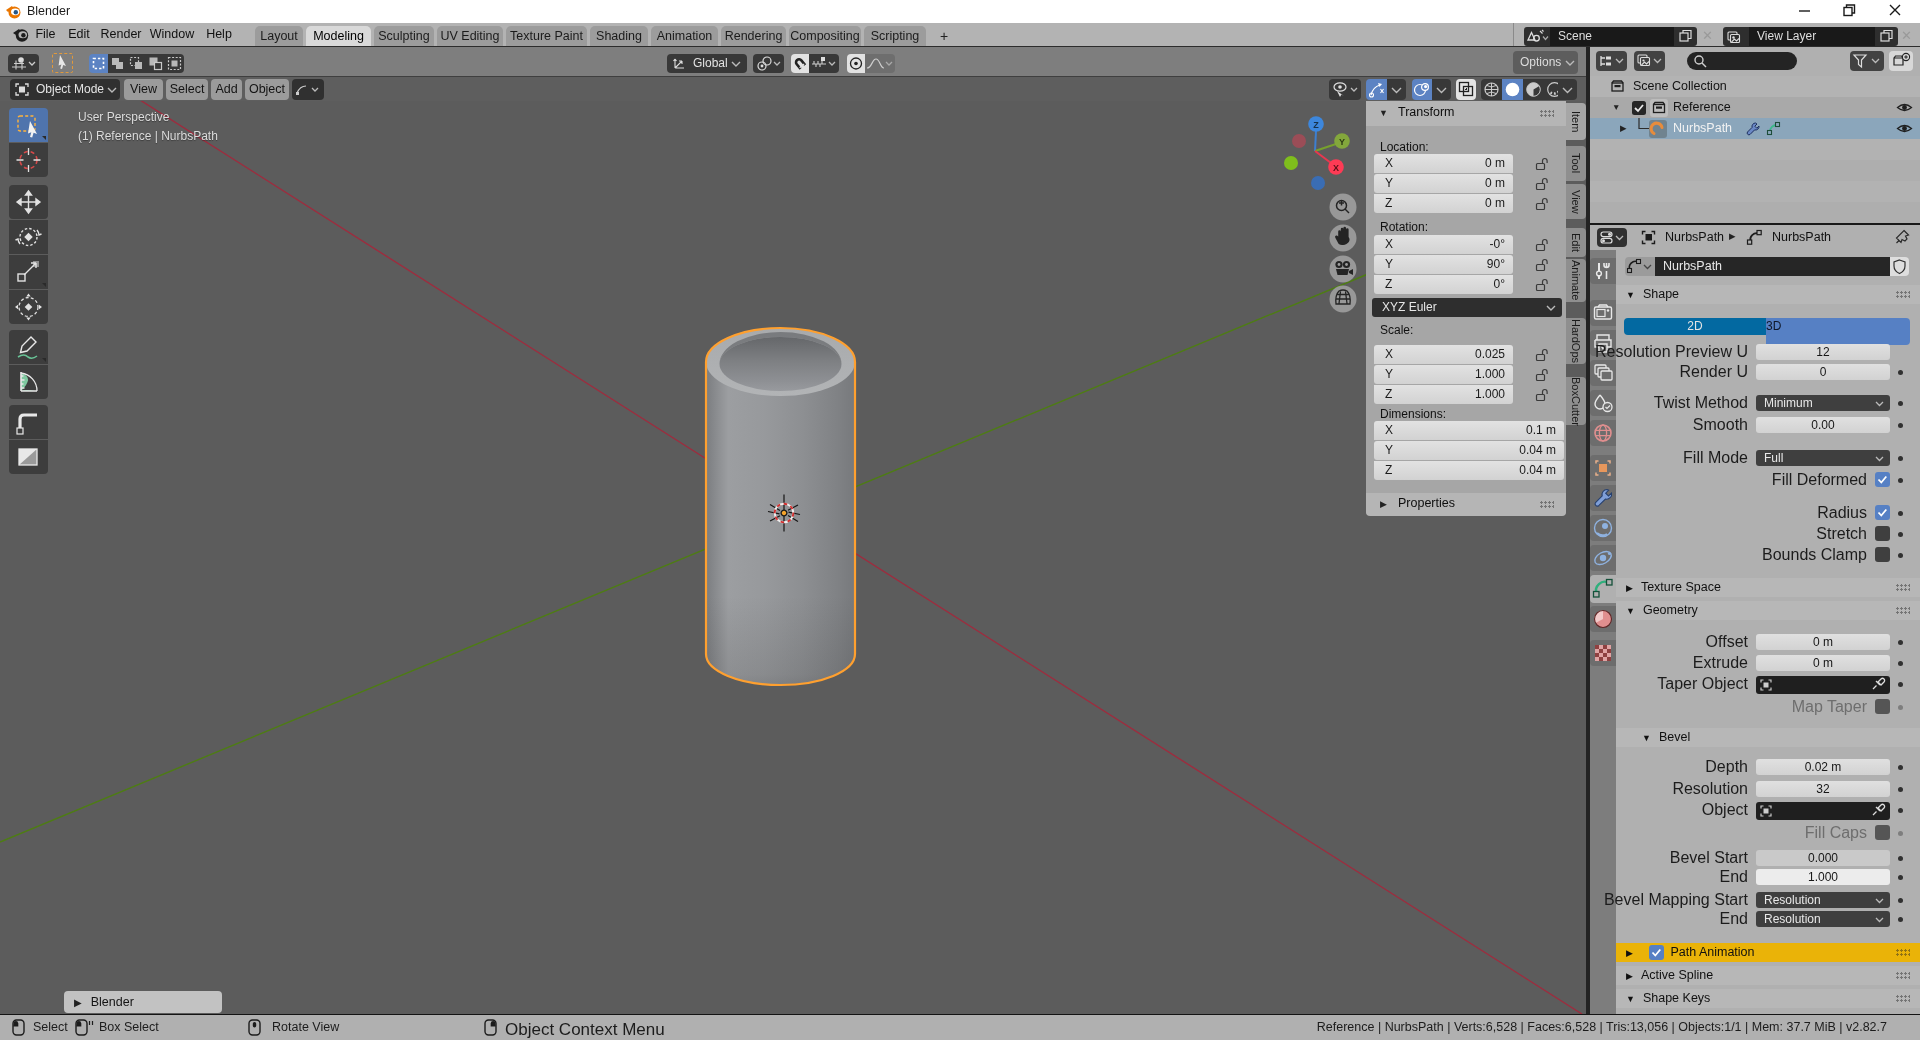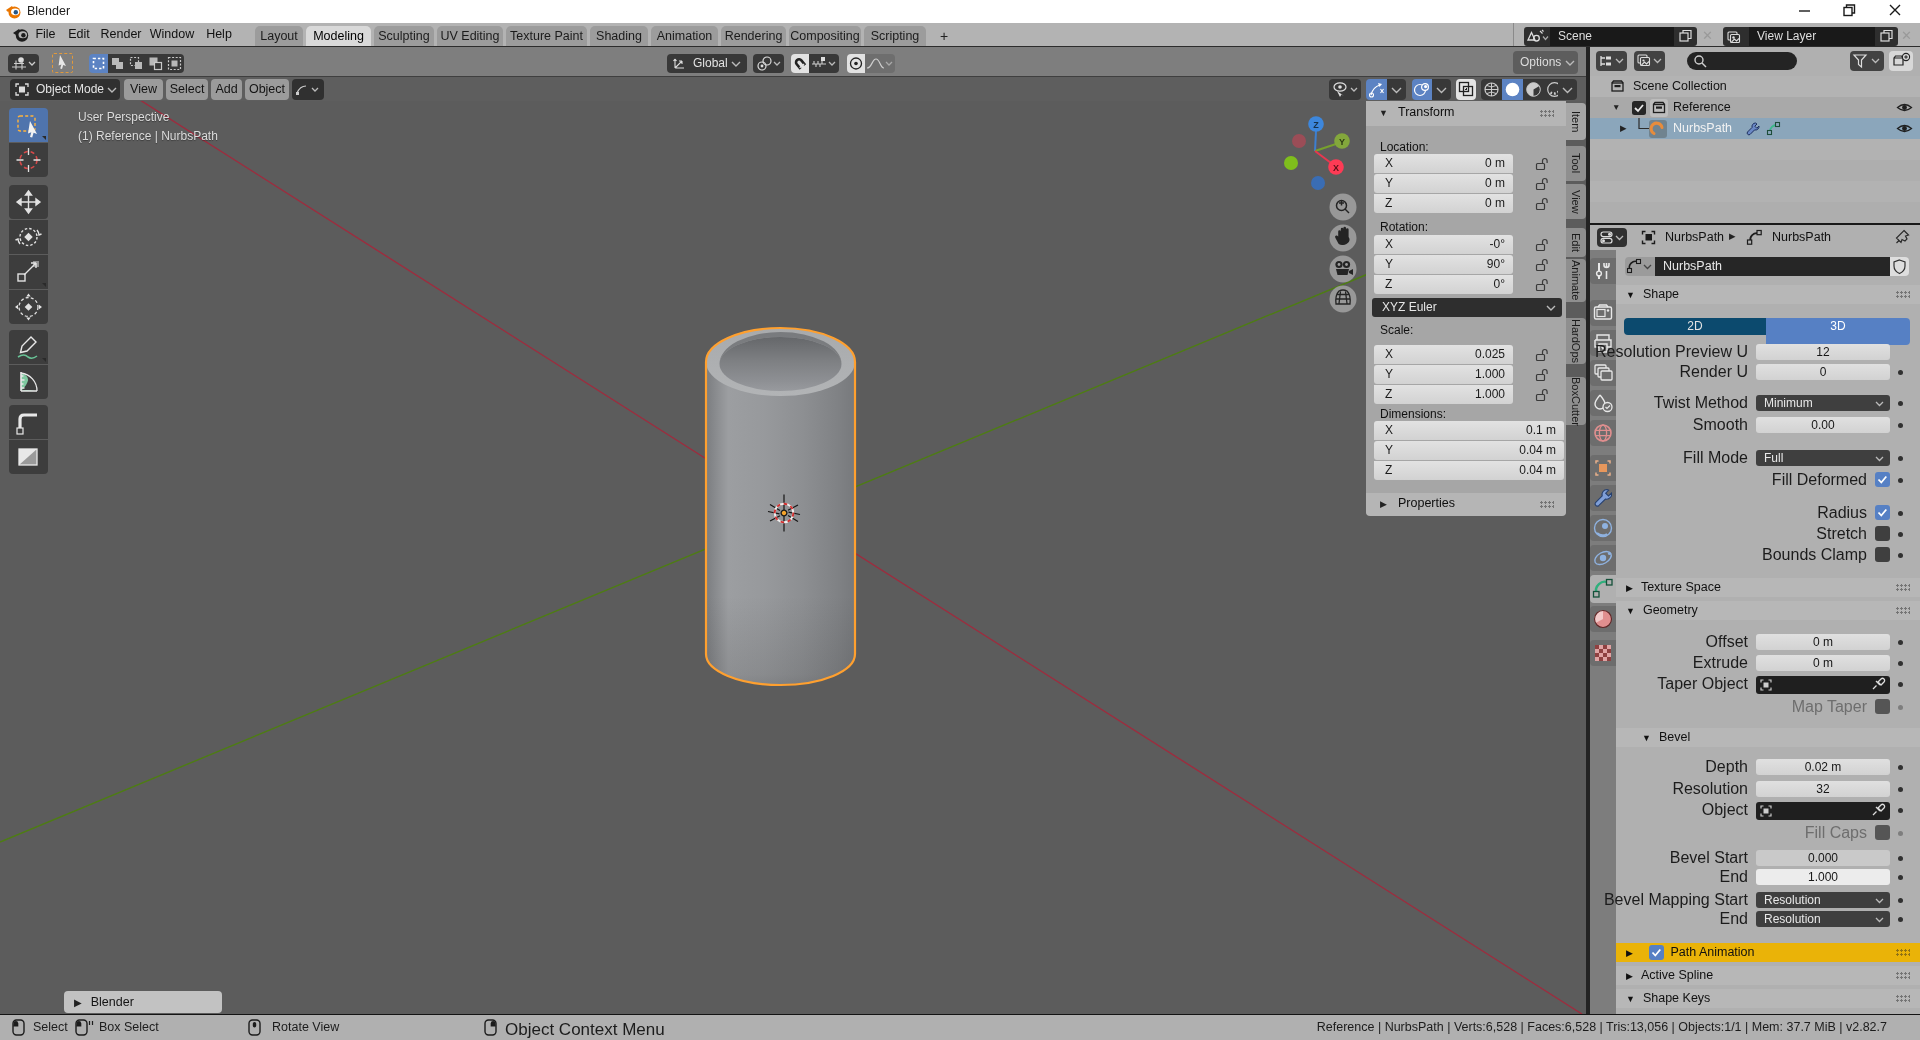--- a/index.html
+++ b/index.html
@@ -801,22 +801,22 @@
       </svg>
   </div>
   <div class="a" style="left:65px;top:32px;width:235px;height:19px;background:#262626;color:#e8e8e8;line-height:19px;padding-left:8px;font-size:12.5px">NurbsPath</div>
   <div class="a" style="left:300px;top:32px;width:19px;height:19px;background:#dedede;border-radius:0 4px 4px 0">
     <svg width="19" height="19" viewBox="0 0 19 19">
         <path d="M9.5 3 L15 5 V9 Q15 14 9.5 16.5 Q4 14 4 9 V5 Z" fill="none" stroke="#333" stroke-width="1.2"></path>
       </svg>
   </div>
 
   <div class="ph" style="left:26px;top:60px;width:304px;background:#b7b7b7"><span style="margin-left:10px;font-size:9px">▼</span><span style="margin-left:8px">Shape</span><div class="grip" style="top:6px"></div></div>
-  <div class="a" style="left:34px;top:93px;width:142px;height:17px;background:#0c4a6e;border-radius:4px 0 0 4px;color:#e4e4e4;text-align:center;line-height:17px">2D</div>
-  <div class="a" style="left:176px;top:93px;width:144px;height:27px;background:#5680c4;border-radius:0 4px 4px 0;color:#ffffff;text-align:center;line-height:17px">3D</div>
+  <div class="a" style="left:34px;top:93px;width:142px;height:17px;background:#0369a1;border-radius:4px 0 0 4px;color:#e4e4e4;text-align:center;line-height:17px">2D</div>
+  <div class="a" style="left:176px;top:93px;width:144px;height:27px;background:#5680c4;border-radius:0 4px 4px 0;color:#0f172a;text-align:left;line-height:17px">3D</div>
   <div class="pl" style="top:119px">Resolution Preview U</div>
     <div class="pf" style="top:119px">12</div>
   <div class="pl" style="top:139px">Render U</div>
     <div class="pf" style="top:139px">0</div>
     <div class="dot" style="top:145px"></div>
   <div class="pl" style="top:170px">Twist Method</div>
   <div class="pd" style="top:170px">Minimum<svg class="a" style="right:6px;top:6px" width="9" height="6" viewBox="0 0 9 6">
         <path d="M1 1 l3.5 3.5 L8 1" stroke="#bbb" stroke-width="1.3" fill="none"></path>
       </svg></div>
   <div class="dot" style="top:176px"></div>

